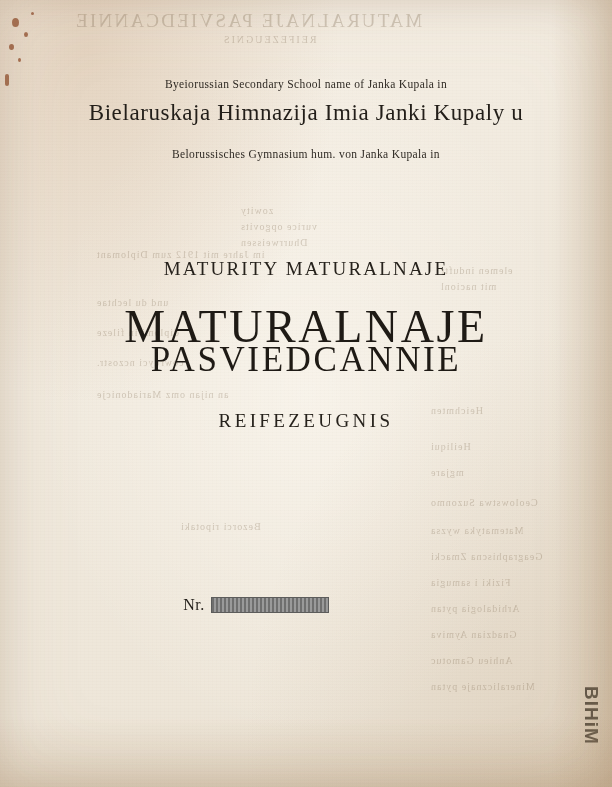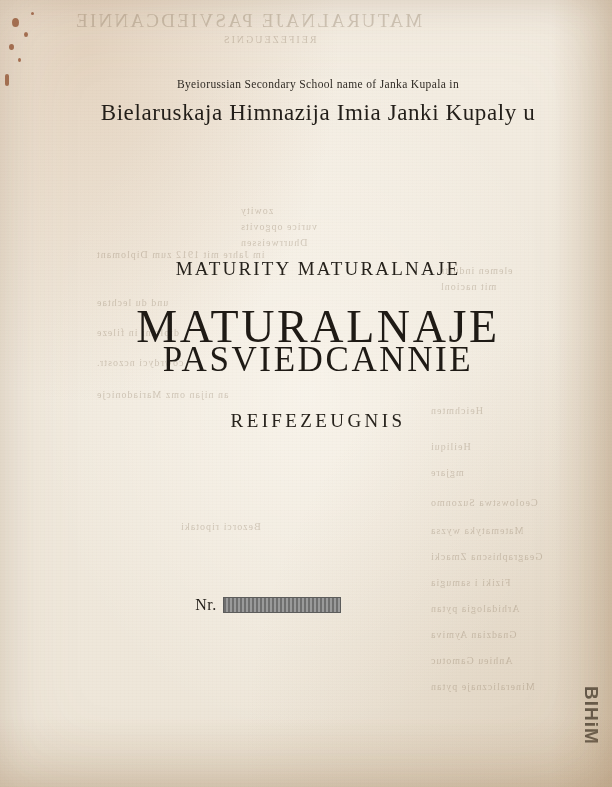--- a/index.html
+++ b/index.html
@@ -82,21 +82,20 @@
     white-space: nowrap;
     letter-spacing: 1px;
   }
 
   
   .content {
     position: absolute;
     inset: 0;
     text-align: center;
     color: #2a2520;
-    margin-left: 12px;
   }
 
   .line {
     position: absolute;
     width: 612px;
     text-align: center;
     white-space: nowrap;
   }
 
   .l-school-en {
@@ -229,20 +228,21 @@
     <div class="st-line" style="top:629px; left:430px; font-size:10px;">Gnadzian Aymiva</div>
     <div class="st-line" style="top:655px; left:430px; font-size:10px;">Anhieu Gamotuc</div>
     <div class="st-line" style="top:681px; left:430px; font-size:10px;">Mineralicznaje pytan</div>
     <div class="st-line" style="top:521px; left:180px; font-size:10px;">Bezorci ripotaki</div>
   </div>
 
   <div class="content">
 
     <div class="line l-school-en">Byeiorussian Secondary School name of Janka Kupala in</div>
     <div class="line l-school-be">Bielaruskaja Himnazija Imia Janki Kupaly u</div>
+    <div class="line l-school-de">Belorussisches Gymnasium hum. von Janka Kupala in</div>
 
     <div class="line l-title-en">MATURITY MATURALNAJE</div>
     <div class="line l-title-be1">MATURALNAJE</div>
     <div class="line l-title-be2">PASVIEDCANNIE</div>
     <div class="line l-title-de">REIFEZEUGNIS</div>
 
     <div class="numrow">
       <span class="nr-label">Nr.</span>
       <span class="redaction"></span>
     </div>

